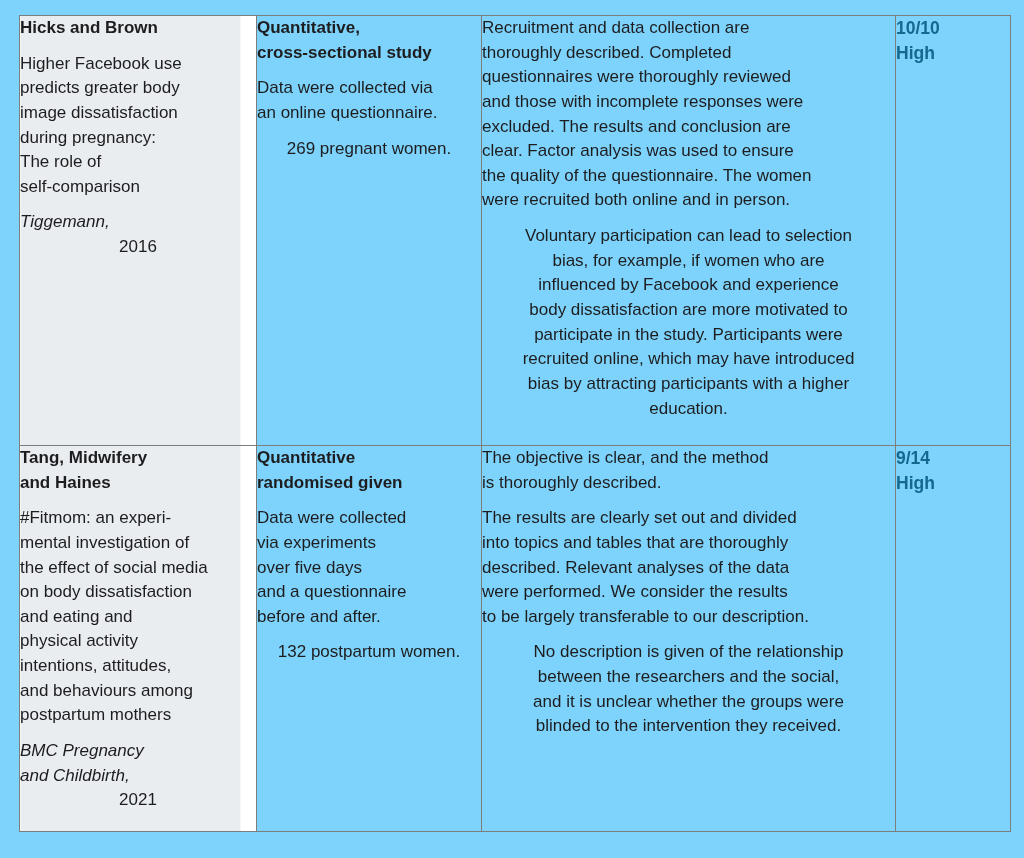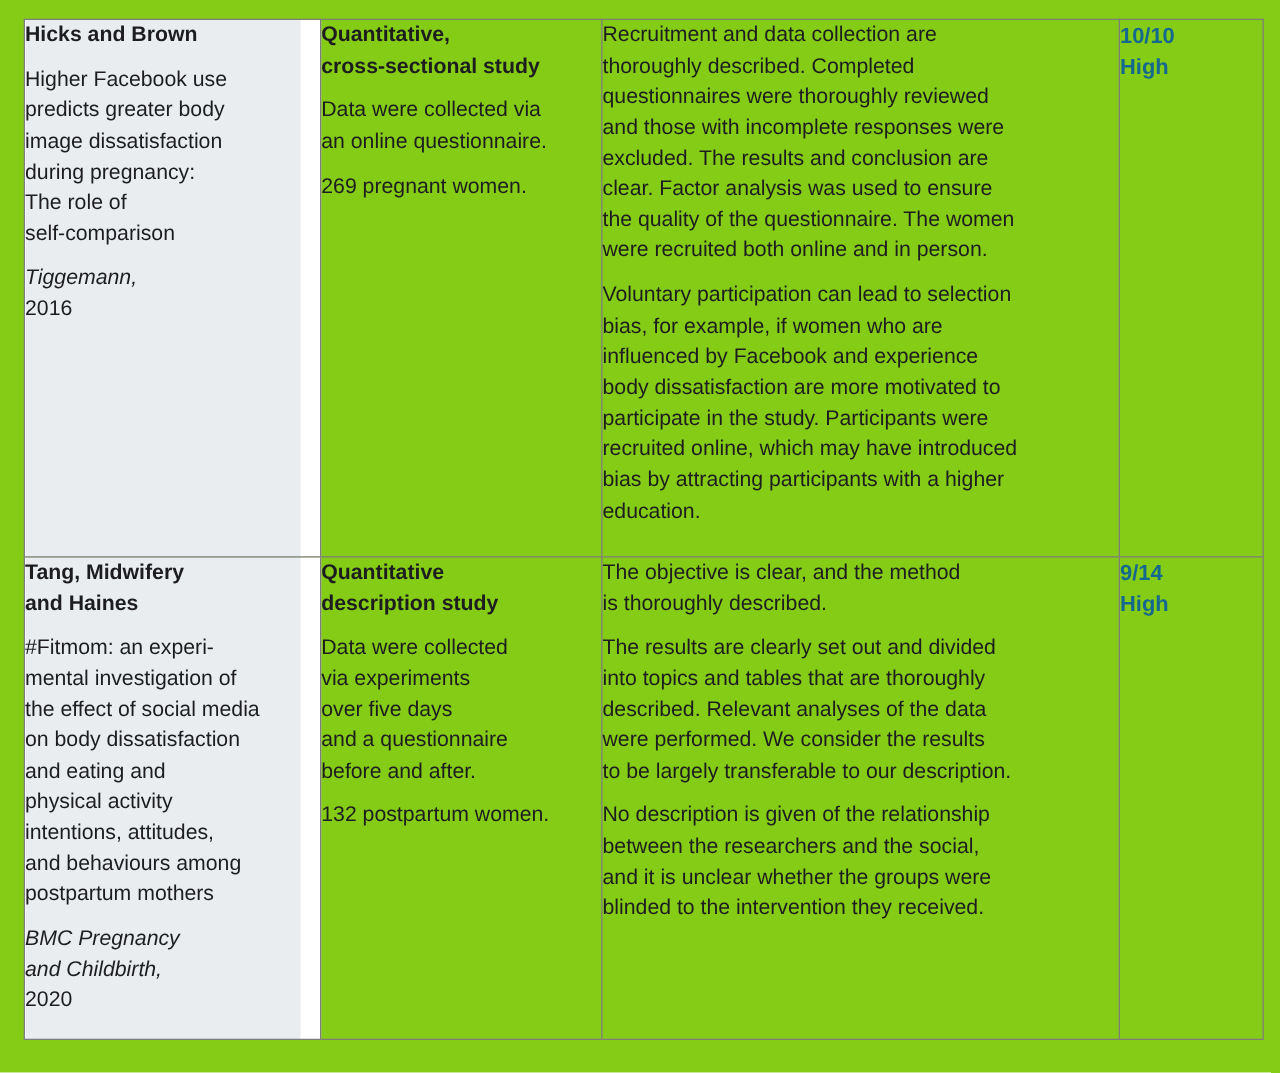--- a/index.html
+++ b/index.html
@@ -13,21 +13,21 @@
     margin: 0;
     padding: 0;
     background: #ffffff;
     width: 1024px;
     font-family: "Liberation Sans", "DejaVu Sans", sans-serif;
     color: var(--text);
   }
   .page {
     width: 1024px;
     height: 858px;
-    background: #84cc16;
+    background: #7dd3fc;
     position: relative;
   }
   table.qa-table {
     position: absolute;
     left: 19px;
     top: 15px;
     width: 991px;
     border-collapse: collapse;
     table-layout: fixed;
   }
@@ -60,25 +60,25 @@
     font-weight: 700;
     margin: 0 0 11px 0;
   }
   .study-title {
     margin: 0 0 11px 0;
   }
   .journal {
     font-style: italic;
     margin: 0;
   }
-  .year { margin: 0; }
+  .year { margin: 0; text-align: center; }
   .para {
     margin: 0 0 11px 0;
   }
-  .para:last-child { margin-bottom: 0; }
+  .para:last-child { margin-bottom: 0; text-align: center; }
   .score-value, .score-rating {
     color: var(--accent);
     font-weight: 700;
     font-size: 17.5px;
     line-height: 1.42;
   }
   .row-1 { height: 430px; }
   .row-2 { height: 386px; }
 </style>
 </head>
@@ -149,25 +149,25 @@
 mental investigation of
 the effect of social media
 on body dissatisfaction
 and eating and
 physical activity
 intentions, attitudes,
 and behaviours among
 postpartum mothers</div>
         <div class="journal preline">BMC Pregnancy
 and Childbirth,</div>
-        <div class="year">2020</div>
+        <div class="year">2021</div>
       </td>
       <td class="method-cell">
         <div class="bold-head preline">Quantitative
-description study</div>
+randomised given</div>
         <div>
               <p class="para preline">Data were collected
 via experiments
 over five days
 and a questionnaire
 before and after.</p>
               <p class="para preline">132 postpartum women.</p>
             </div>
       </td>
       <td class="assess-cell">

